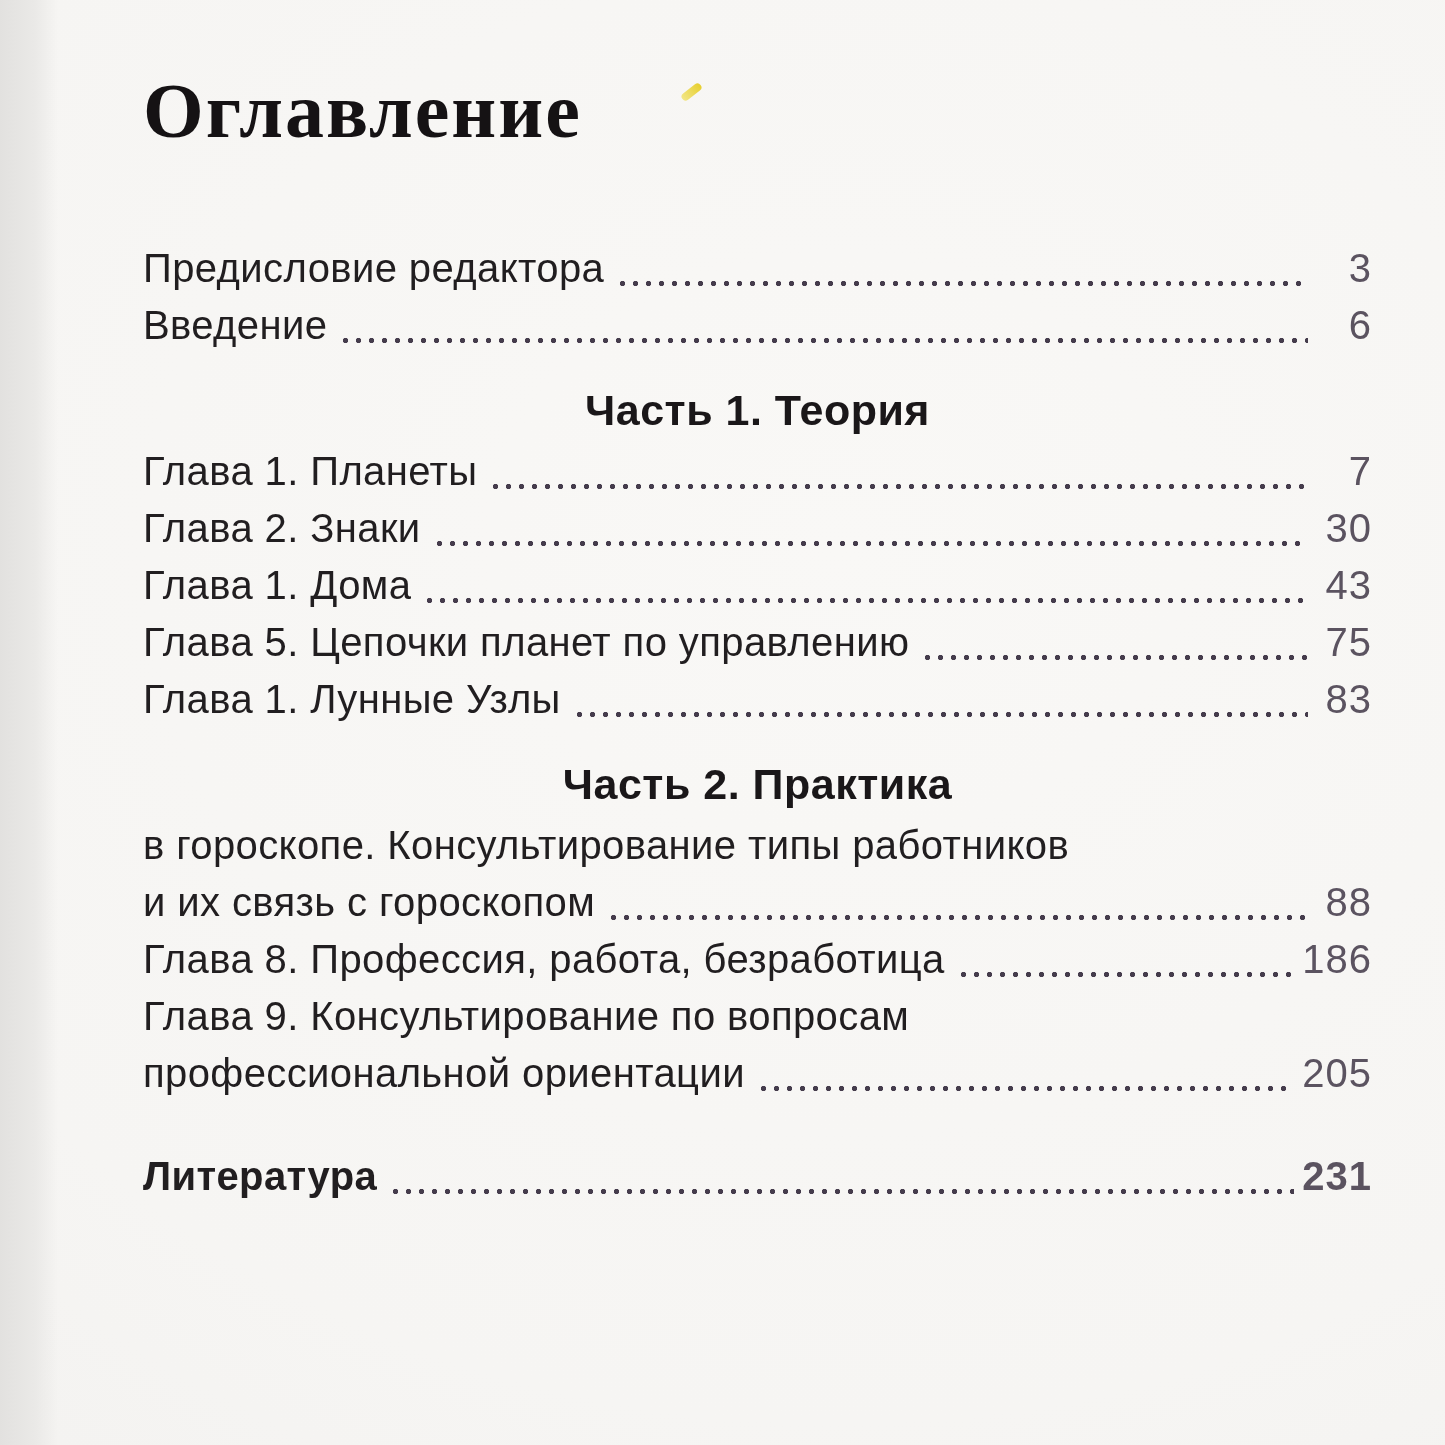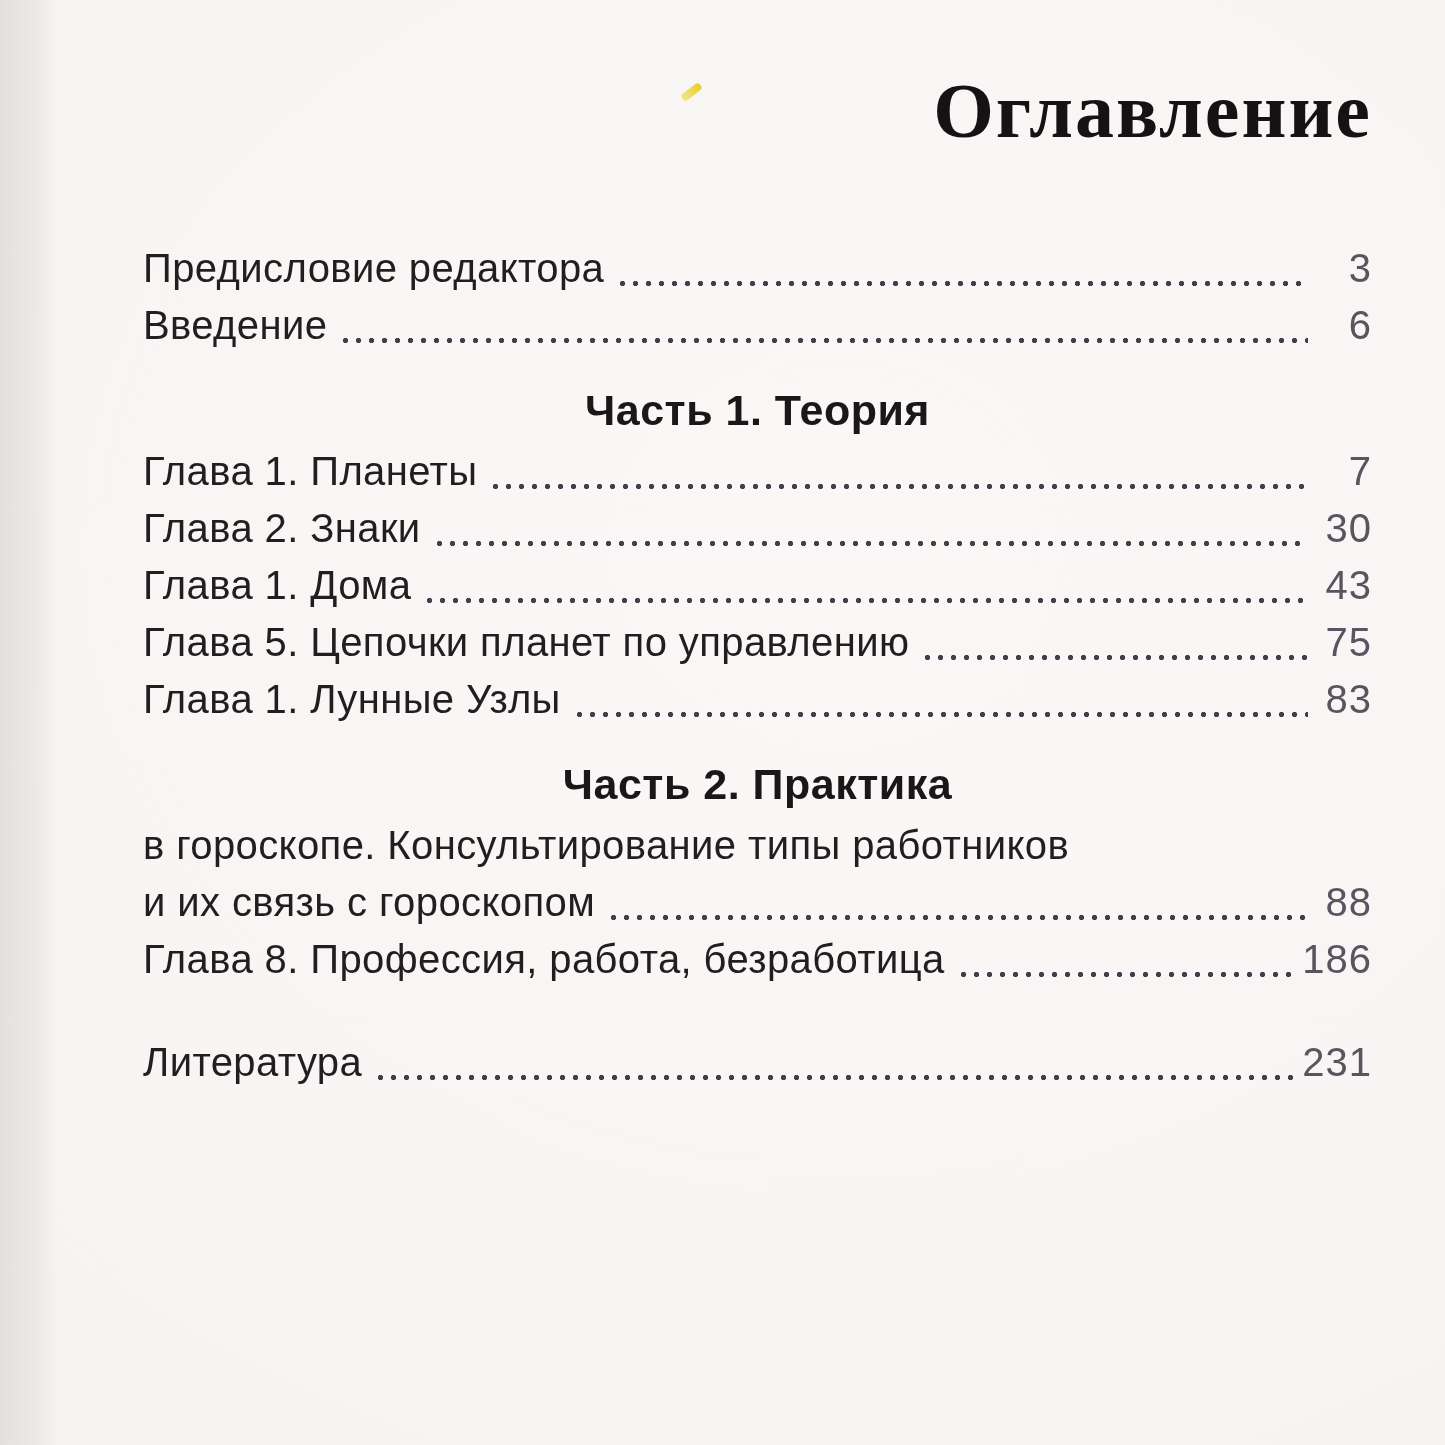--- a/index.html
+++ b/index.html
@@ -30,21 +30,21 @@
   .content {
     position: relative;
     box-sizing: border-box;
     width: 100%;
     height: 100%;
     padding: 68px 73px 0 143px;
   }
   h1.title {
     position: relative;
     margin: 0;
-    text-align: right;
+    text-align: left;
     font-family: "Liberation Serif", serif;
     font-weight: 700;
     font-size: 78px;
     line-height: 1.1;
     letter-spacing: 2px;
     color: #151214;
   }
   .accent-mark {
     position: absolute;
     left: calc(50% - 78px);
@@ -91,21 +91,21 @@
     background-size: 13px 7px;
     background-repeat: repeat-x;
     background-position: left center;
   }
   .pnum {
     min-width: 56px;
     text-align: right;
     color: #5b5360;
     letter-spacing: 1px;
   }
-  .back-block { margin-top: 46px; }
+  .back-block { margin-top: 46px; font-weight: bold; }
 </style>
 </head>
 <body>
 
 <div class="page">
   <div class="scan-edge"></div>
   <div class="content">
 
     <h1 class="title">
       <span>Оглавление</span>
@@ -166,20 +166,28 @@
             <span class="label">и их связь с гороскопом</span>
             <span class="leader"></span>
             <span class="pnum">88</span>
           </div>
         </div>
         <div class="row">
           <span class="label">Глава 8. Профессия, работа, безработица</span>
           <span class="leader"></span>
           <span class="pnum">186</span>
         </div>
+        <div>
+          <div class="wrap-line">Глава 9. Консультирование по вопросам</div>
+          <div class="row">
+            <span class="label">профессиональной ориентации</span>
+            <span class="leader"></span>
+            <span class="pnum">205</span>
+          </div>
+        </div>
       </div>
 
       <div class="back-block">
         <div class="row">
           <span class="label">Литература</span>
           <span class="leader"></span>
           <span class="pnum">231</span>
         </div>
       </div>
 

